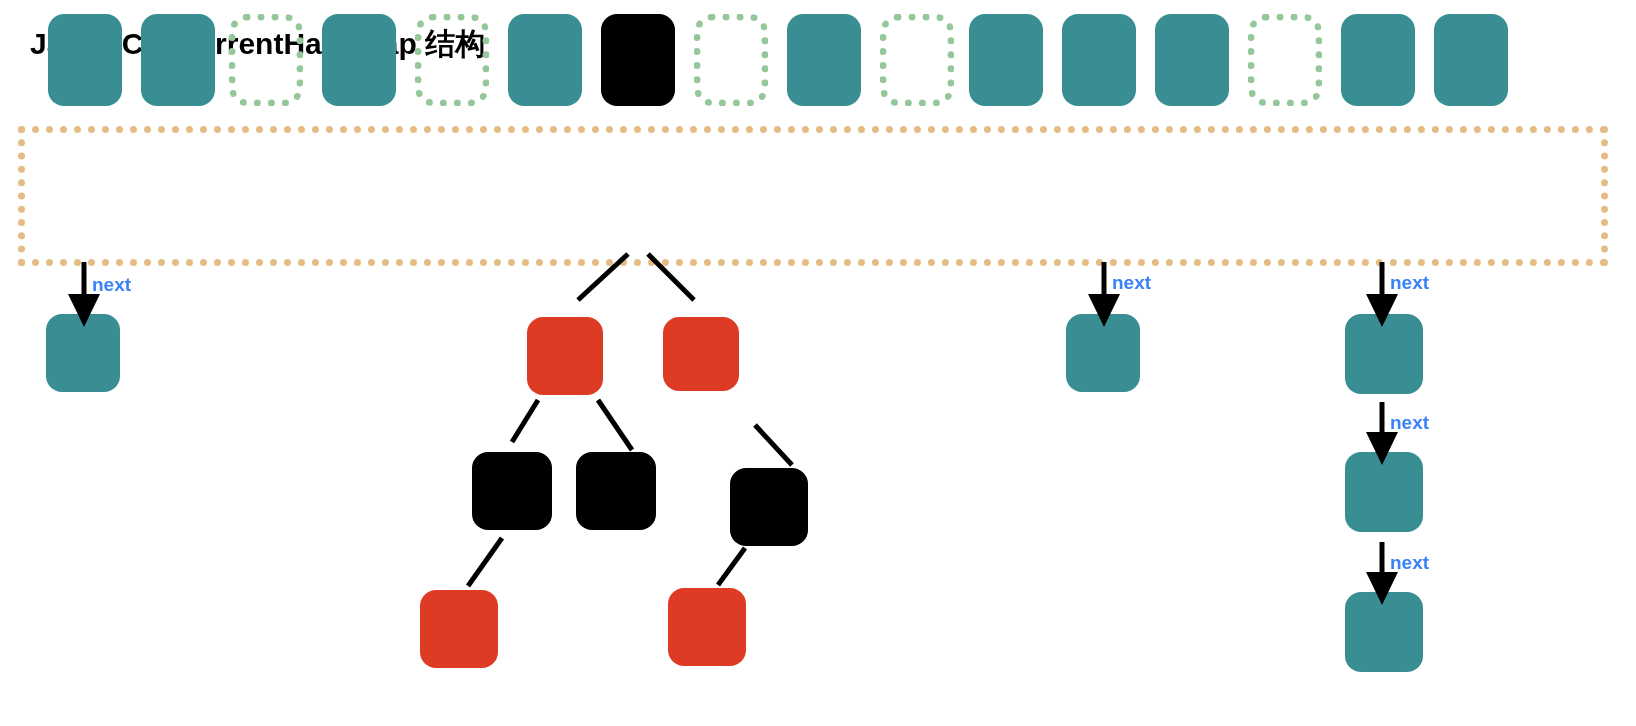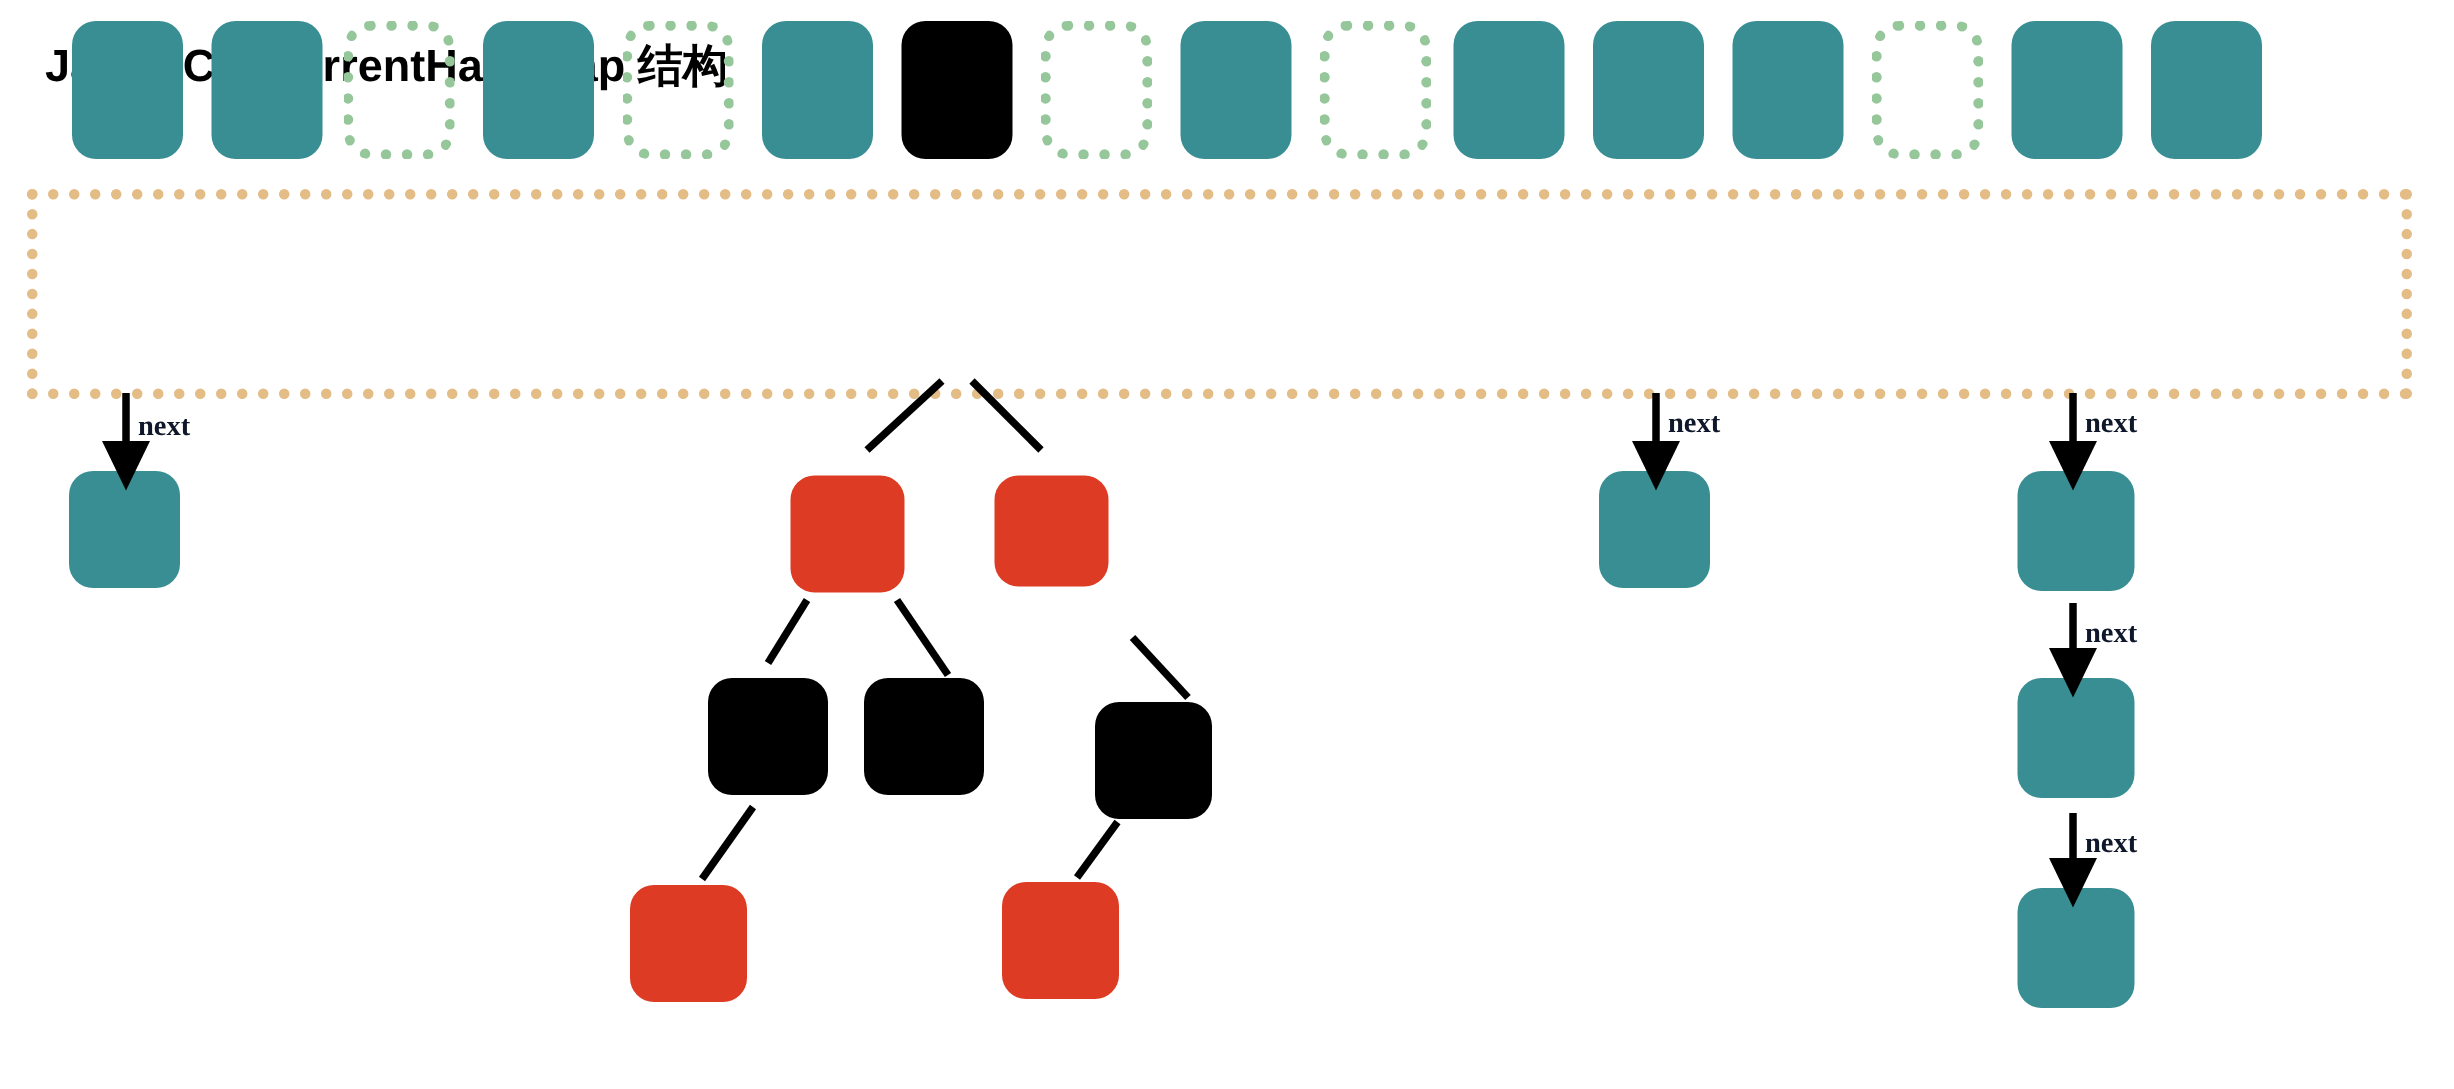--- a/index.html
+++ b/index.html
@@ -66,23 +66,22 @@
     left: 0;
     top: 0;
     width: 1636px;
     height: 726px;
     pointer-events: none;
   }
   .next-label {
     position: absolute;
     font-size: 19px;
     font-weight: bold;
-    color: #0f172a;
+    color: #3b82f6;
     white-space: nowrap;
-    font-family: Liberation Serif, serif;
   }
 </style>
 </head>
 <body>
 
 <div id="canvas">
 
   <div id="page-title">Java8 ConcurrentHashMap 结构</div>
 
   <div id="bucket-array"></div>

